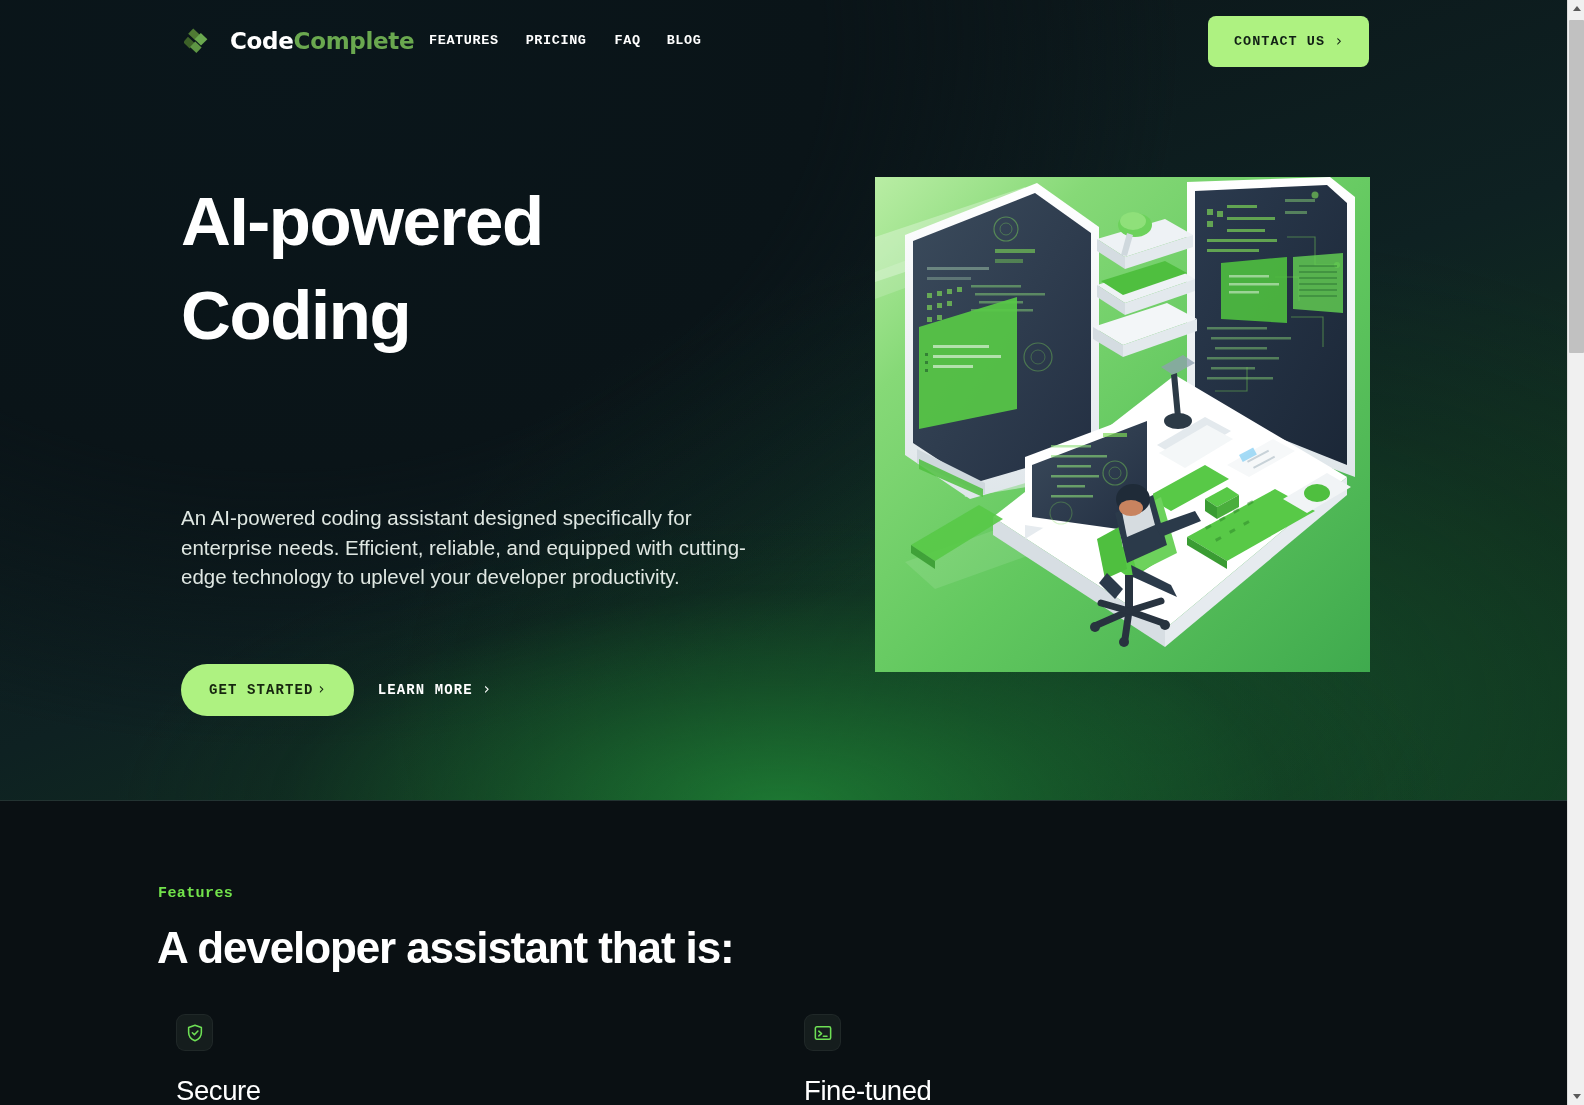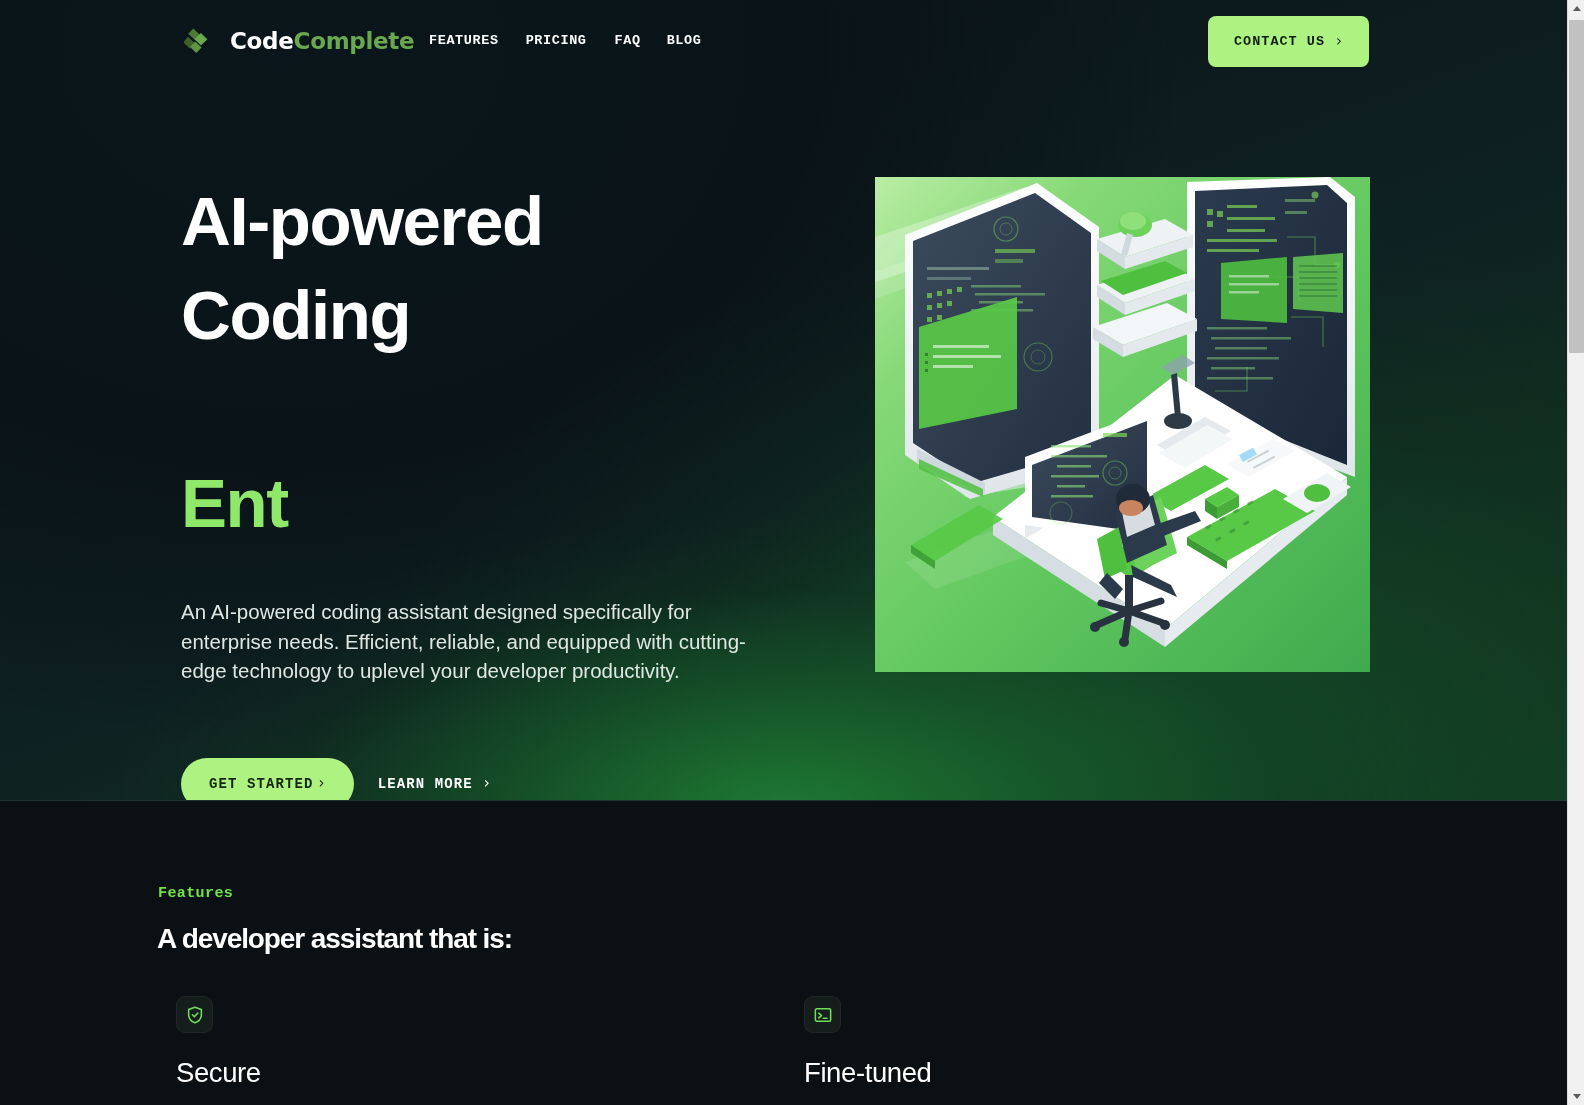--- a/index.html
+++ b/index.html
@@ -96,21 +96,21 @@
     background:#0a1013;
     padding-top:76px;
   }
   .eyebrow {
     font-family:"Liberation Mono", monospace;
     font-size:15px; font-weight:700; color:#72e24b; letter-spacing:0.4px;
     margin-left:158px; margin-top:8px;
   }
   .feat-title {
     margin-left:157px; margin-top:21px;
-    font-size:28px; font-weight:700; color:#ffffff; letter-spacing:-1.1px;
+    font-size:44px; font-weight:700; color:#ffffff; letter-spacing:-1.1px;
   }
   .feat-grid {
     margin-left:176px; margin-top:41px;
     display:flex; gap:0;
   }
   .feat-col { width:628px; }
   .feat-icon {
     width:37px; height:37px; border-radius:9px;
     background:#151d1d; border:1px solid rgba(255,255,255,0.05);
     display:flex; align-items:center; justify-content:center;
@@ -171,21 +171,20 @@
         <button class="contact-btn">
           <span>CONTACT US</span>
           <span class="chev">›</span>
         </button>
       </nav>
 
       <div class="hero-left">
         <h1 class="headline">
           <span>AI-powered Coding</span><br>
           <br>
-          <span class="accent">Ent</span>
         </h1>
 
         <p class="subcopy">An AI-powered coding assistant designed specifically for enterprise needs. Efficient, reliable, and equipped with cutting-edge technology to uplevel your developer productivity.</p>
 
         <div class="cta-row">
           <button class="btn-primary">
             <span>GET STARTED</span>
             <span class="chev">›</span>
           </button>
           <button class="btn-link">

